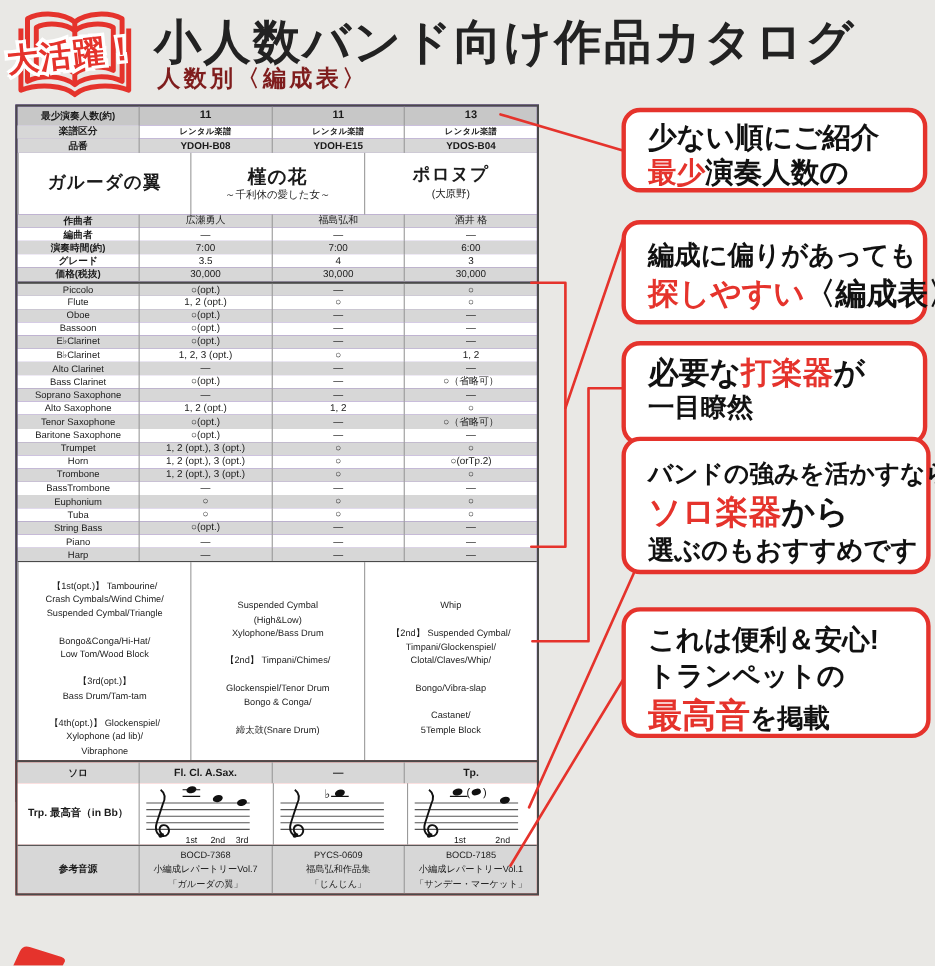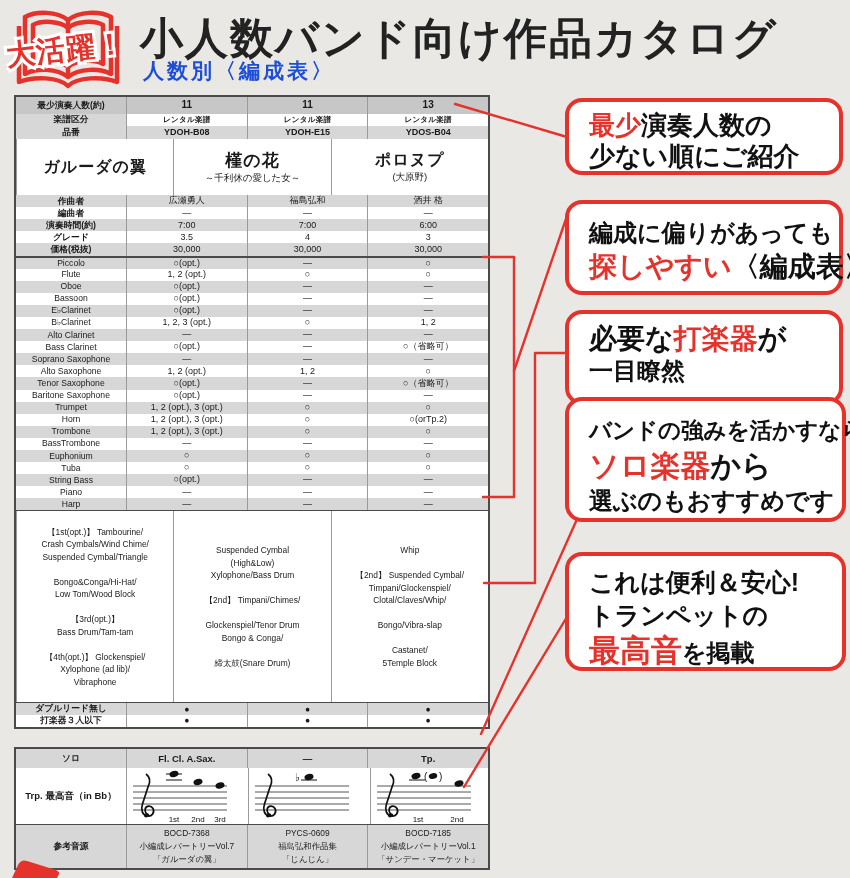--- a/index.html
+++ b/index.html
@@ -8,25 +8,25 @@
 
   
   .hdr{position:absolute;left:0;top:0;width:850px;height:92px;}
   .badge{position:absolute;left:12px;top:4px;width:120px;height:86px;}
   .badge svg{position:absolute;left:2px;top:2px;}
   .badge-label{position:absolute;left:-6px;top:26px;font-size:29px;font-weight:900;color:#e5332c;
     transform:rotate(-6deg);letter-spacing:1px;white-space:nowrap;
     -webkit-text-stroke:6px #fff;paint-order:stroke;
     text-shadow:0 0 2px #fff,2px 2px 0 #fff,-2px 2px 0 #fff,2px -2px 0 #fff,-2px -2px 0 #fff;}
   .ttl{position:absolute;left:140px;top:10px;font-size:43px;font-weight:600;color:#222;letter-spacing:2px;white-space:nowrap;}
-  .sub{position:absolute;left:143px;top:57px;font-size:21px;font-weight:800;color:#1d4ed8;letter-spacing:3px;}
+  .sub{position:absolute;left:143px;top:57px;font-size:21px;font-weight:800;color:#7f1d1d;letter-spacing:3px;}
 
   
   .table-main{position:absolute;left:14px;top:95px;width:476px;border:2px solid #4a4a4a;background:#4c1d95;box-sizing:border-box;}
-  .table-bottom{position:absolute;left:14px;top:747px;width:476px;border:2px solid #4a4a4a;background:#ef4444;box-sizing:border-box;}
+  .table-bottom{position:absolute;left:14px;top:691px;width:476px;border:2px solid #4a4a4a;background:#ef4444;box-sizing:border-box;}
   .row{display:flex;width:100%;box-sizing:border-box;}
   .lc{width:110px;flex:0 0 110px;display:flex;align-items:center;justify-content:center;font-size:8.8px;font-weight:bold;box-sizing:border-box;text-align:center;line-height:1.05;}
   .vc{flex:1 1 0;display:flex;align-items:center;justify-content:center;border-left:1px solid #9a9a9a;font-size:9px;box-sizing:border-box;text-align:center;flex-direction:column;line-height:1.05;}
   .sg{background:#d7d7d7;} .sw{background:#ffffff;} .sd{background:#c7c7c7;}
   .h17{height:17px;} .h12{height:12.1px;} .h13{height:13px;} .h56{height:56px;} .h192{height:192px;} .h19{height:19px;} .h44{height:44px;}
   .vb .vc{font-weight:bold;}
   .f10 .vc{font-size:10px;} .f95 .vc{font-size:9.5px;} .f9 .vc{font-size:9px;} .f85 .vc{font-size:8.5px;} .f75 .vc{font-size:7.5px;letter-spacing:.3px;}
   .inst .lc{font-weight:normal;font-size:8.6px;}
   .sep{border-top:2px solid #4a4a4a;} .sep1{border-top:1px solid #4a4a4a;}
   .wmain{font-size:16px;font-weight:600;letter-spacing:1px;}
@@ -426,22 +426,22 @@
       <path d="M455,104 L567,137"></path>
       <path d="M483,257 L514,257 L514,497 L483,497"></path>
       <path d="M514,371 L568,213"></path>
       <path d="M484,583 L535,583 L535,353 L566,353"></path>
       <path d="M578,517 L481,734"></path>
       <path d="M573,607 L464,787"></path>
     </g>
   </svg>
 
   <div class="callout" id="c1">
+      <div class="cl-line"><span class="">少ない順にご紹介</span></div>
       <div class="cl-line"><span class="red">最少</span><span class="">演奏人数の</span></div>
-      <div class="cl-line"><span class="">少ない順にご紹介</span></div>
     </div>
   <div class="callout" id="c2">
       <div class="cl-line"><span class="">編成に偏りがあっても</span></div>
       <div class="cl-line"><span class="red">探しやすい</span><span class="">〈編成表〉</span></div>
     </div>
   <div class="callout" id="c3">
       <div class="cl-line"><span class="">必要な</span><span class="red">打楽器</span><span class="">が</span></div>
       <div class="cl-line"><span class="">一目瞭然</span></div>
     </div>
   <div class="callout" id="c4">

